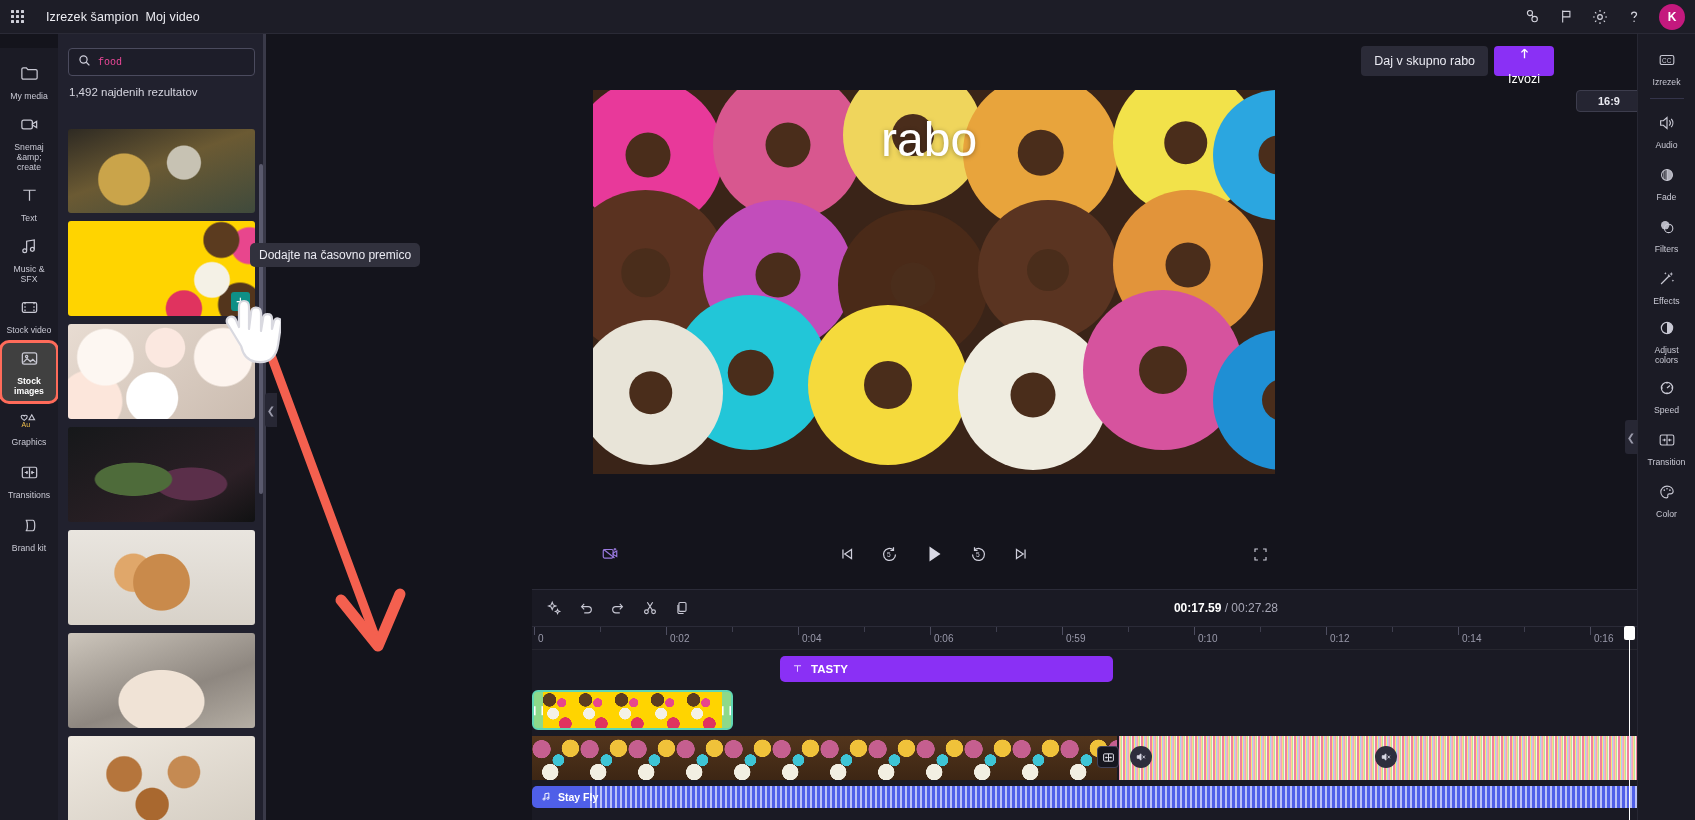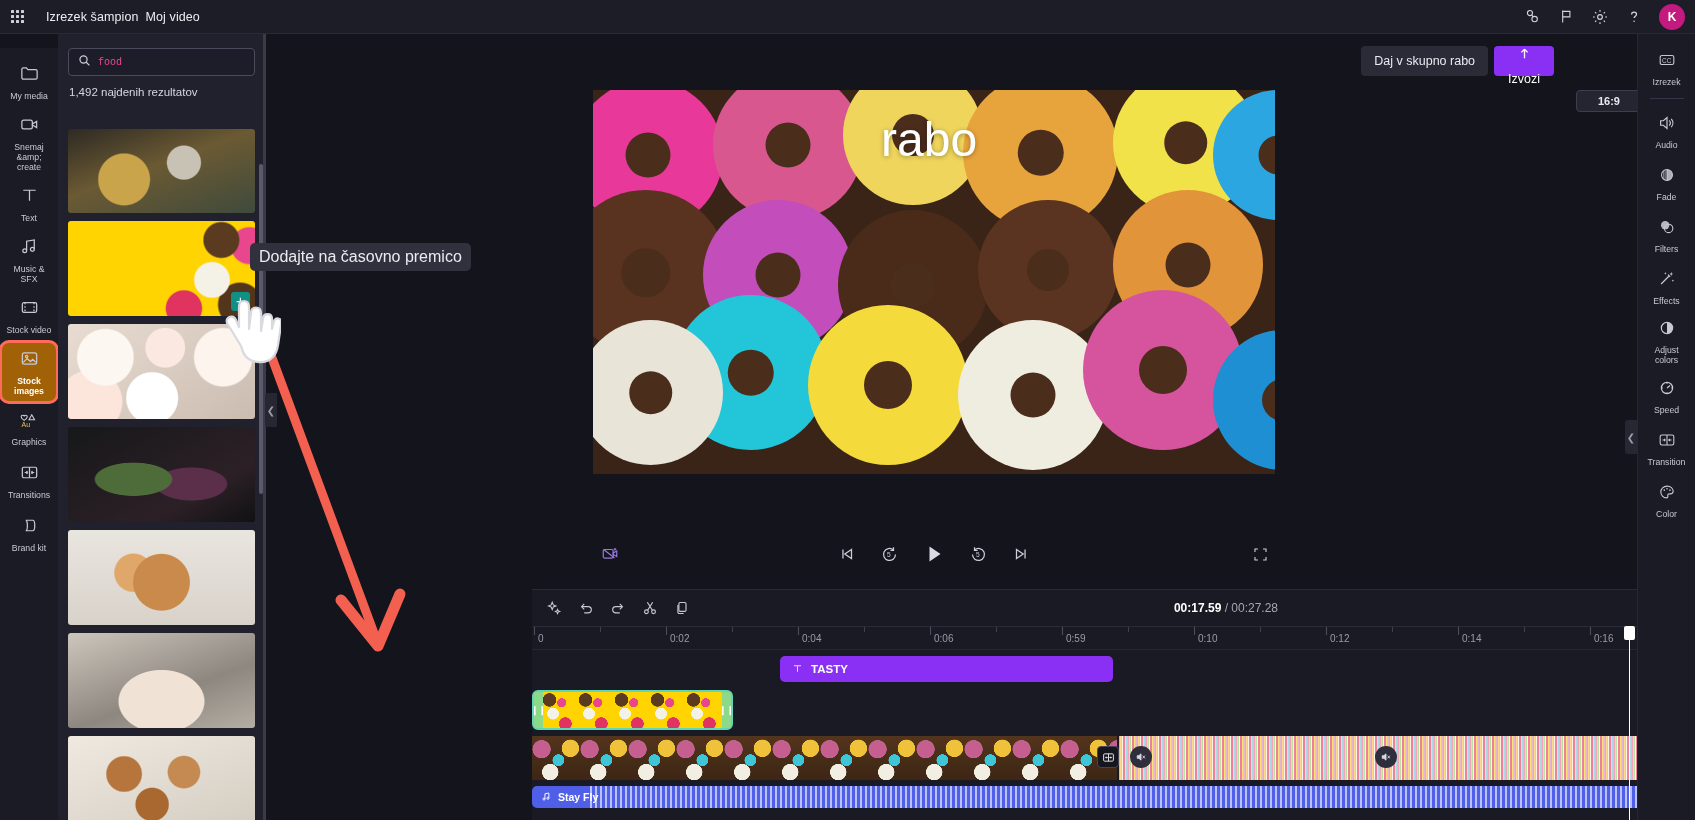--- a/index.html
+++ b/index.html
@@ -41,21 +41,21 @@
     background:#1b1b25; display:flex; flex-direction:column; align-items:center;
     padding-top:8px; gap:1px;
   }
   .rail-item {
     width:54px; min-height:52px; display:flex; flex-direction:column;
     align-items:center; justify-content:center; gap:3px;
     color:#c9c9d4; cursor:pointer; border-radius:7px; padding:5px 2px;
   }
   .rail-item .lbl { font-size:8.7px; line-height:10px; text-align:center; white-space:pre-line; }
   .rail-item.active {
-    background:#a16207;
+    background:#404040;
     box-shadow:0 0 0 3px #ff6b5a;
   }
   .rail-item.active .lbl { font-weight:700; color:#fff; }
 
   
   .mediapanel {
     position:absolute; left:58px; top:34px; width:207px; height:786px;
     background:#21212e; overflow:hidden;
   }
   .searchbox {
@@ -250,21 +250,21 @@
   .rr-sep { width:34px; height:1px; background:#34344a; margin:4px 0 6px 0; }
   .right-collapse {
     position:absolute; right:58px; top:420px; width:12px; height:34px;
     background:#272734; border-radius:3px 0 0 3px; color:#9b9bab;
     display:flex; align-items:center; justify-content:center; font-size:10px; cursor:pointer; z-index:6;
   }
 
   
   .tooltip {
     position:absolute; left:250px; top:243px; background:#31313d; color:#eaeaf2;
-    font-size:16px; padding:5px 9px; border-radius:5px; white-space:nowrap; z-index:20;
+    font-size:12px; padding:5px 9px; border-radius:5px; white-space:nowrap; z-index:20;
   }
   .cursor-hand { position:absolute; left:219px; top:283px; z-index:21; pointer-events:none; }
   .arrow-svg { position:absolute; left:0; top:0; width:1695px; height:820px; z-index:19; pointer-events:none; }
 </style>
 </head>
 <body>
 
 <div class="app">
 
   <div class="topbar">

